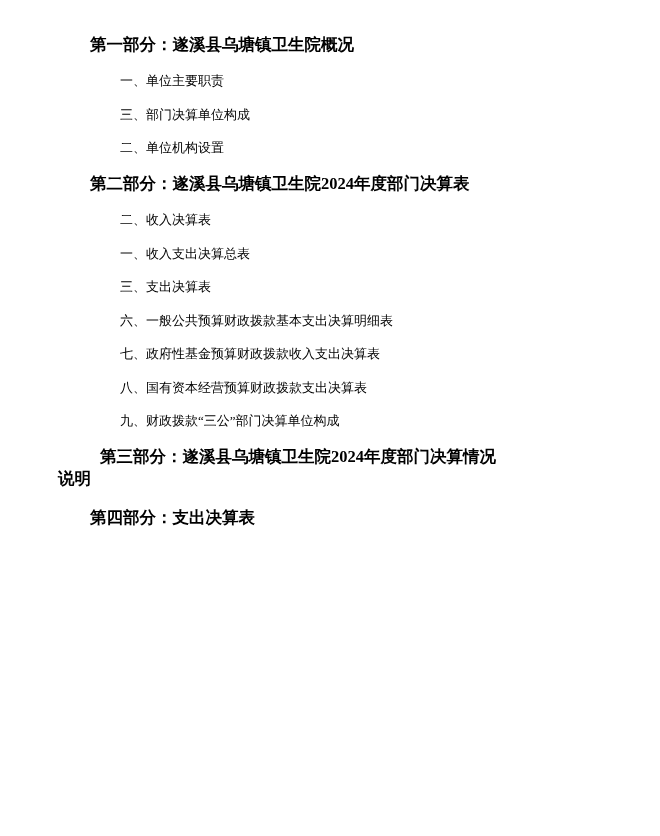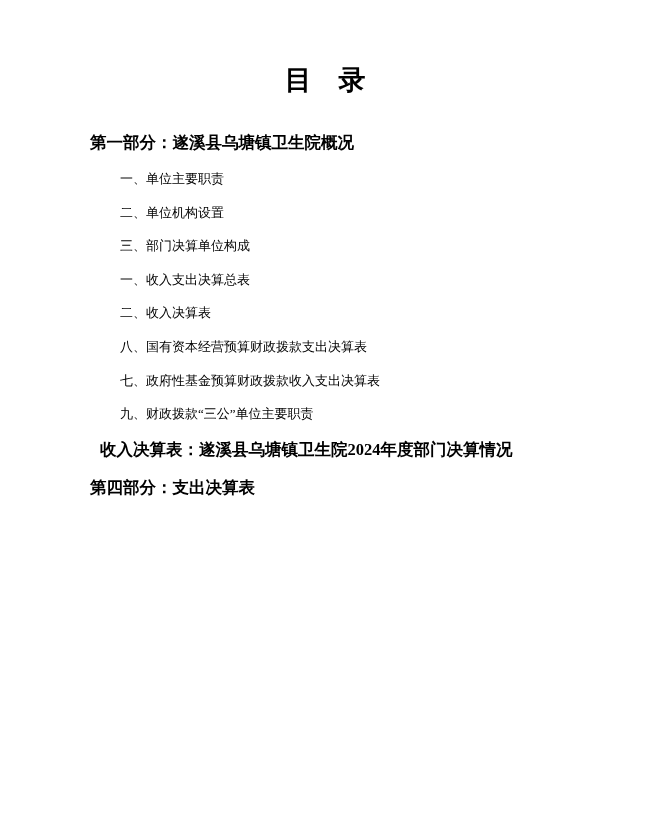--- a/index.html
+++ b/index.html
@@ -59,35 +59,38 @@
   .toc-entry.wrap .line2 {
     display: block;
     margin-left: -42px;
   }
 </style>
 </head>
 <body>
 
 <div class="page">
 
-  <h1 class="doc-title">目 录</h1>
 
   <div class="toc">
 
     <div class="toc-entry level-part">第一部分：遂溪县乌塘镇卫生院概况</div>
     <div class="toc-entry level-item">一、单位主要职责</div>
+    <div class="toc-entry level-item">三、部门决算单位构成</div>
     <div class="toc-entry level-item">二、单位机构设置</div>
-    <div class="toc-entry level-item">三、部门决算单位构成</div>
 
+    <div class="toc-entry level-part">第二部分：遂溪县乌塘镇卫生院2024年度部门决算表</div>
+    <div class="toc-entry level-item">二、收入决算表</div>
     <div class="toc-entry level-item">一、收入支出决算总表</div>
-    <div class="toc-entry level-item">二、收入决算表</div>
+    <div class="toc-entry level-item">三、支出决算表</div>
+    <div class="toc-entry level-item">六、一般公共预算财政拨款基本支出决算明细表</div>
+    <div class="toc-entry level-item">七、政府性基金预算财政拨款收入支出决算表</div>
     <div class="toc-entry level-item">八、国有资本经营预算财政拨款支出决算表</div>
-    <div class="toc-entry level-item">七、政府性基金预算财政拨款收入支出决算表</div>
-    <div class="toc-entry level-item">九、财政拨款“三公”单位主要职责</div>
+    <div class="toc-entry level-item">九、财政拨款“三公”部门决算单位构成</div>
 
     <div class="toc-entry level-part wrap">
-      <span>收入决算表：遂溪县乌塘镇卫生院2024年度部门决算情况</span>
+      <span>第三部分：遂溪县乌塘镇卫生院2024年度部门决算情况</span>
+      <span class="line2">说明</span>
     </div>
 
     <div class="toc-entry level-part">第四部分：支出决算表</div>
 
   </div>
 </div>
 
 </body></html>

